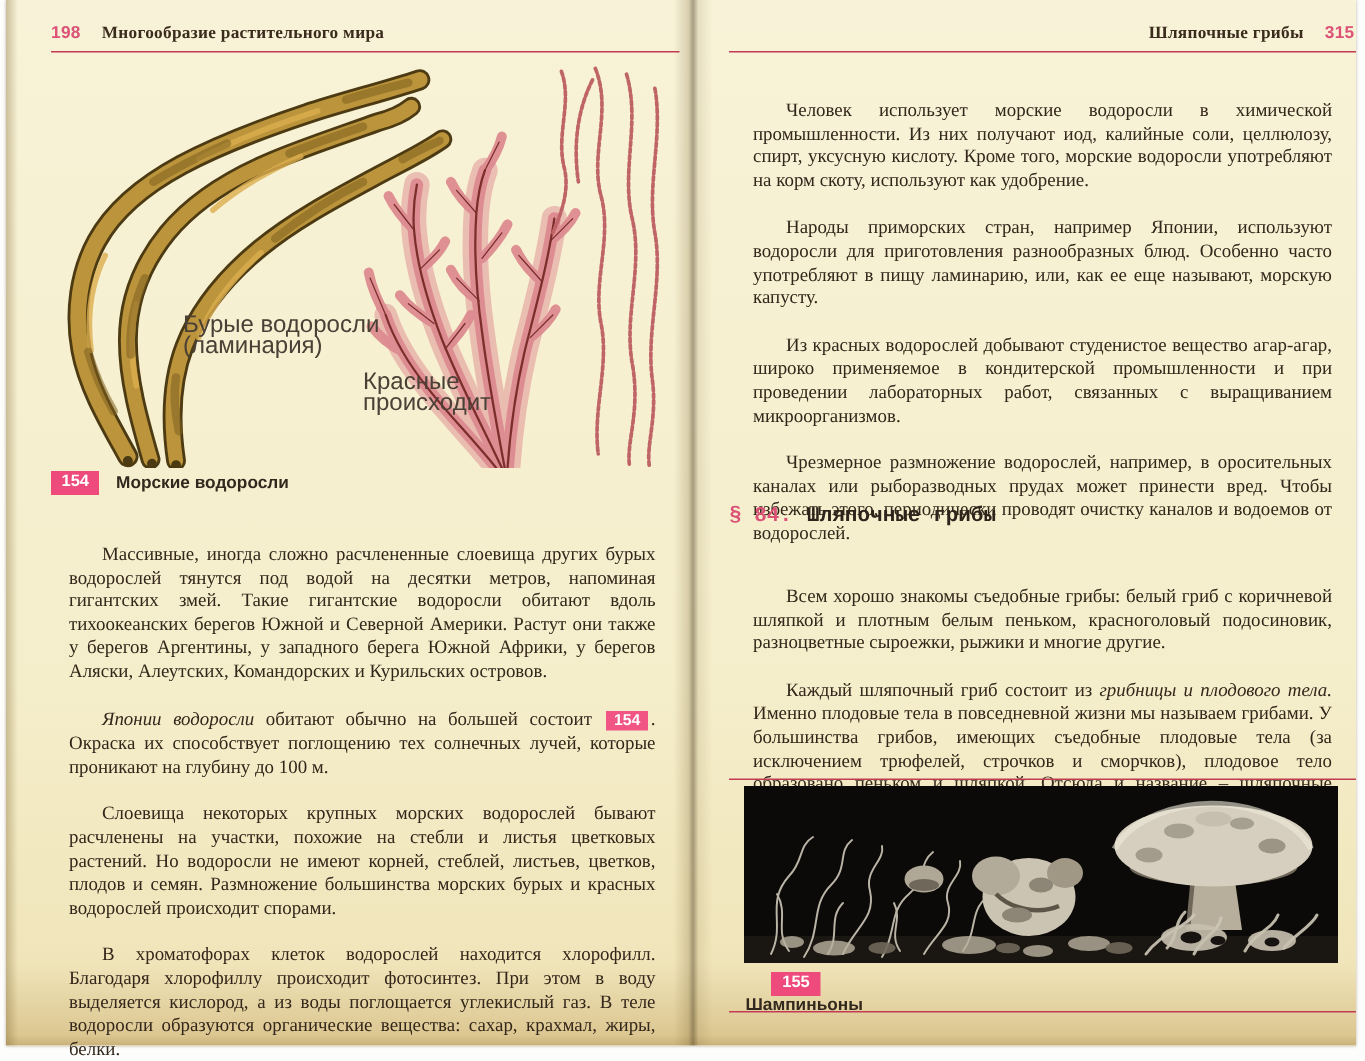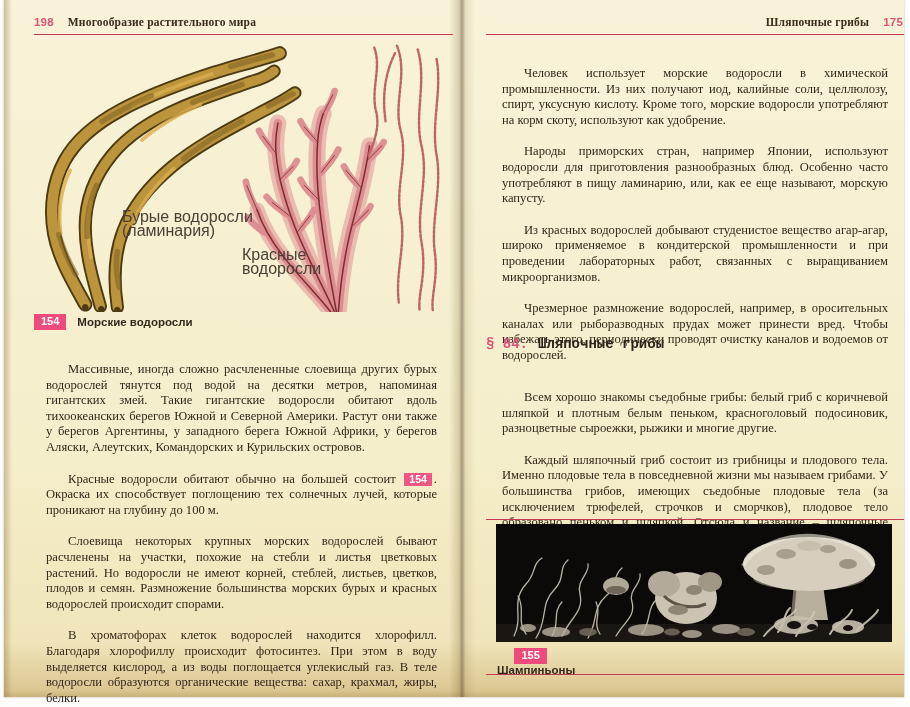--- a/index.html
+++ b/index.html
@@ -36,21 +36,21 @@
   .rule-rh{top:34px;left:482px;width:418px;}
   .rule-ph-top{top:519px;left:482px;width:418px;}
   .rule-ph-bot{top:674px;left:482px;width:418px;}
   
   .textblock{position:absolute;font-size:12.6px;line-height:15.6px;color:#33261a;
     text-align:justify;}
   .lp-text{left:26px;top:346px;width:423px;}
   .rp-text1{left:482px;top:50px;width:418px;}
   .rp-text2{left:482px;top:374px;width:418px;}
   .bp{margin:16px;text-indent:22px;}
-  .ital{}
+  .ital{font-style:italic;}
   
   .caption{position:absolute;font-family:"Liberation Sans", sans-serif;
     font-size:11.5px;font-weight:bold;color:#33281d;display:flex;align-items:center;}
   .cap-left{left:30px;top:314px;}
   .cap-right{left:493px;top:648px;flex-direction:column;}
   .fig-badge{background:#ee4a7c;color:#fff;padding:1px 7px 2px 7px;margin-right:11px;
     font-size:11px;line-height:13px;}
   .fig-ref{background:#f05583;color:#fff;font-family:"Liberation Sans", sans-serif;
     font-weight:bold;font-size:10.5px;padding:0 5px 1px 5px;margin:0 2px;font-style:normal;}
   
@@ -169,37 +169,37 @@
       <path d="M 418 20 C 424 54, 412 88, 418 122 C 424 156, 412 190, 416 224 C 420 252, 412 270, 414 286"></path>
     </g>
   </svg>
 
   <div class="fig-label lbl-brown">
     <div>Бурые водоросли</div>
     <div>(ламинария)</div>
   </div>
   <div class="fig-label lbl-red">
     <div>Красные</div>
-    <div>водоросли</div>
+    <div>происходит</div>
   </div>
 
   <div class="caption cap-left">
     <span class="fig-badge">154</span>
     <span>Морские водоросли</span>
   </div>
 
   <div class="textblock lp-text">
     <p class="bp">Массивные, иногда сложно расчлененные слоевища других бурых водорослей тянутся под водой на десятки метров, напоминая гигантских змей. Такие гигантские водоросли обитают вдоль тихоокеанских берегов Южной и Северной Америки. Растут они также у берегов Аргентины, у западного берега Южной Африки, у берегов Аляски, Алеутских, Командорских и Курильских островов.</p>
-    <p class="bp"><span class="ital">Красные водоросли</span><span> обитают обычно на большей состоит </span><span class="fig-ref">154</span><span>. Окраска их способствует поглощению тех солнечных лучей, которые проникают на глубину до 100 м.</span></p>
+    <p class="bp"><span class="ital">Японии водоросли</span><span> обитают обычно на большей состоит </span><span class="fig-ref">154</span><span>. Окраска их способствует поглощению тех солнечных лучей, которые проникают на глубину до 100 м.</span></p>
     <p class="bp">Слоевища некоторых крупных морских водорослей бывают расчленены на участки, похожие на стебли и листья цветковых растений. Но водоросли не имеют корней, стеблей, листьев, цветков, плодов и семян. Размножение большинства морских бурых и красных водорослей происходит спорами.</p>
     <p class="bp">В хроматофорах клеток водорослей находится хлорофилл. Благодаря хлорофиллу происходит фотосинтез. При этом в воду выделяется кислород, а из воды поглощается углекислый газ. В теле водоросли образуются органические вещества: сахар, крахмал, жиры, белки.</p>
   </div>
 
   <div class="running run-right">
-    <span>Шляпочные грибы</span><span class="pagenum">175</span>
+    <span>Шляпочные грибы</span><span class="pagenum">315</span>
   </div>
   <div class="rule rule-rh"></div>
 
   <div class="textblock rp-text1">
     <p class="bp">Человек использует морские водоросли в химической промышленности. Из них получают иод, калийные соли, целлюлозу, спирт, уксусную кислоту. Кроме того, морские водоросли употребляют на корм скоту, используют как удобрение.</p>
     <p class="bp">Народы приморских стран, например Японии, используют водоросли для приготовления разнообразных блюд. Особенно часто употребляют в пищу ламинарию, или, как ее еще называют, морскую капусту.</p>
     <p class="bp">Из красных водорослей добывают студенистое вещество агар-агар, широко применяемое в кондитерской промышленности и при проведении лабораторных работ, связанных с выращиванием микроорганизмов.</p>
     <p class="bp">Чрезмерное размножение водорослей, например, в оросительных каналах или рыборазводных прудах может принести вред. Чтобы избежать этого, периодически проводят очистку каналов и водоемов от водорослей.</p>
   </div>
 

